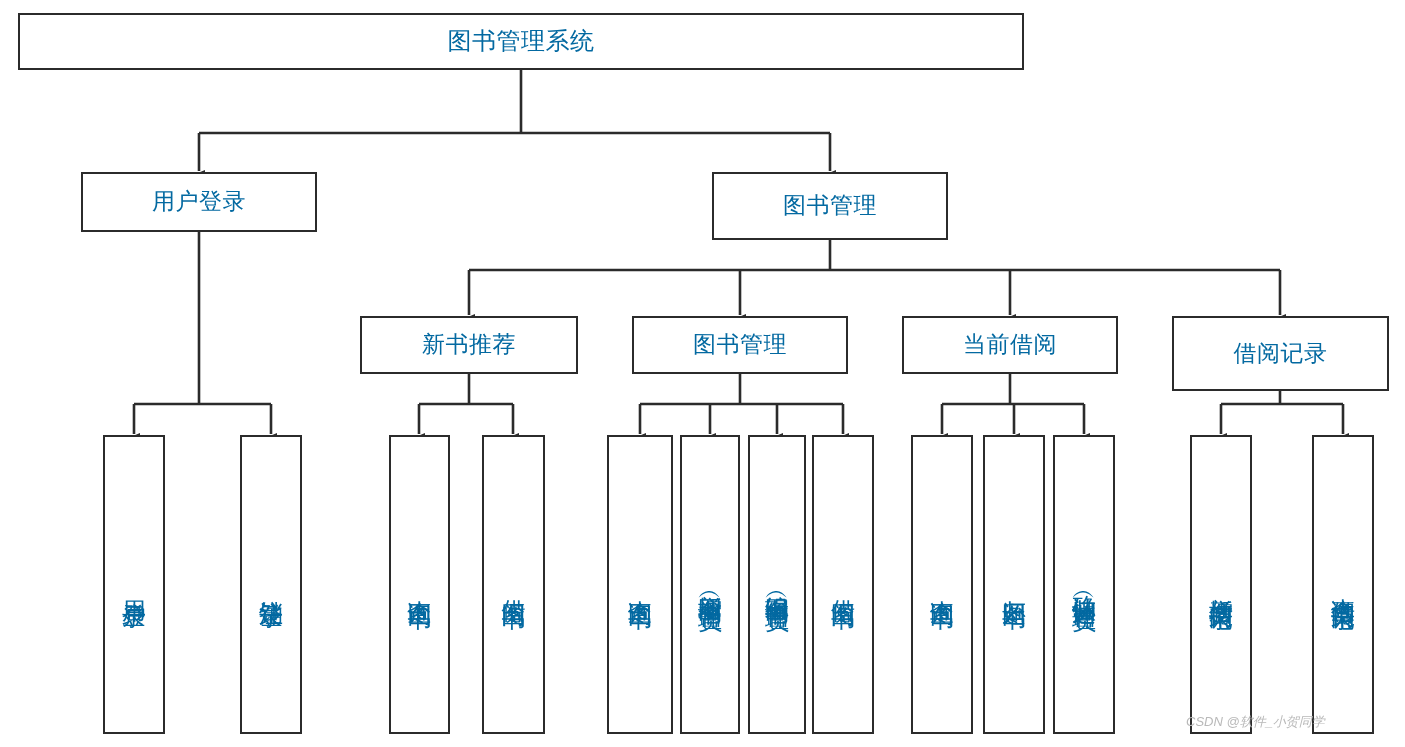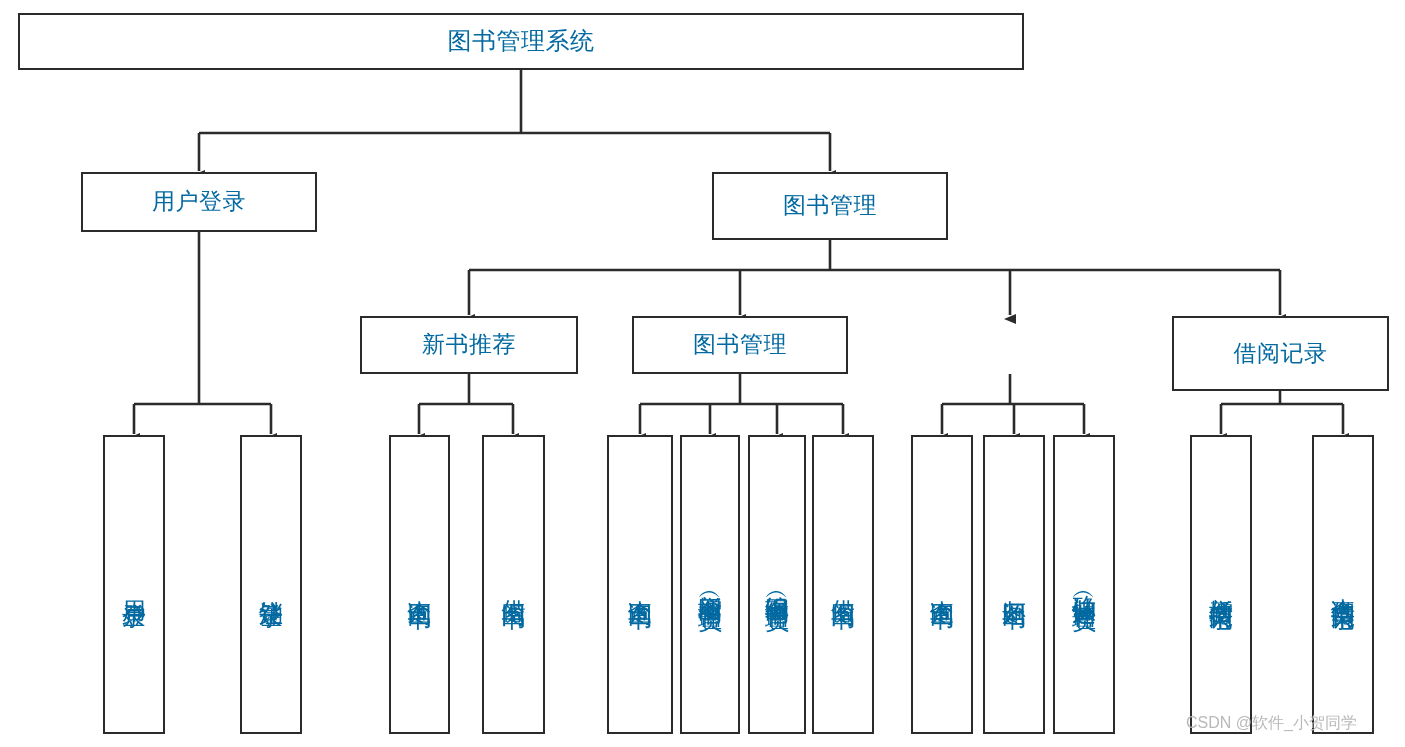--- a/index.html
+++ b/index.html
@@ -59,25 +59,26 @@
   .node.vertical .node-label {
     writing-mode: vertical-rl;
     text-orientation: upright;
     font-size: 24px;
     line-height: 1.08;
     letter-spacing: 2px;
     max-height: 100%;
   }
   .watermark {
     position: absolute;
-    font-size: 16px;
+    font-size: 13px;
     color: #b9b9b9;
     white-space: nowrap;
     z-index: 5;
     font-family: "Liberation Sans", "DejaVu Sans", sans-serif;
+    font-style: italic;
   }
 </style>
 </head>
 <body>
 
 <div id="canvas">
 
   <svg id="edge-layer" viewBox="0 0 1405 747" xmlns="http://www.w3.org/2000/svg">
     <defs>
       <marker id="arrow" markerWidth="10" markerHeight="12" refX="1" refY="6" orient="auto" markerUnits="userSpaceOnUse">
@@ -153,20 +154,23 @@
   </div>
 
   <div class="node horizontal" style="left:360px; top:316px; width:218px; height:58px;">
     <span class="node-label">新书推荐</span>
   </div>
 
   <div class="node horizontal" style="left:632px; top:316px; width:216px; height:58px;">
     <span class="node-label">图书管理</span>
   </div>
 
+  <div class="node horizontal" style="left:902px; top:316px; width:216px; height:58px;">
+    <span class="node-label">当前借阅</span>
+  </div>
 
   <div class="node horizontal" style="left:1172px; top:316px; width:217px; height:75px;">
     <span class="node-label">借阅记录</span>
   </div>
 
   <div class="node vertical" style="left:103px; top:435px; width:62px; height:299px;">
     <span class="node-label">用户登录</span>
   </div>
 
   <div class="node vertical" style="left:240px; top:435px; width:62px; height:299px;">

